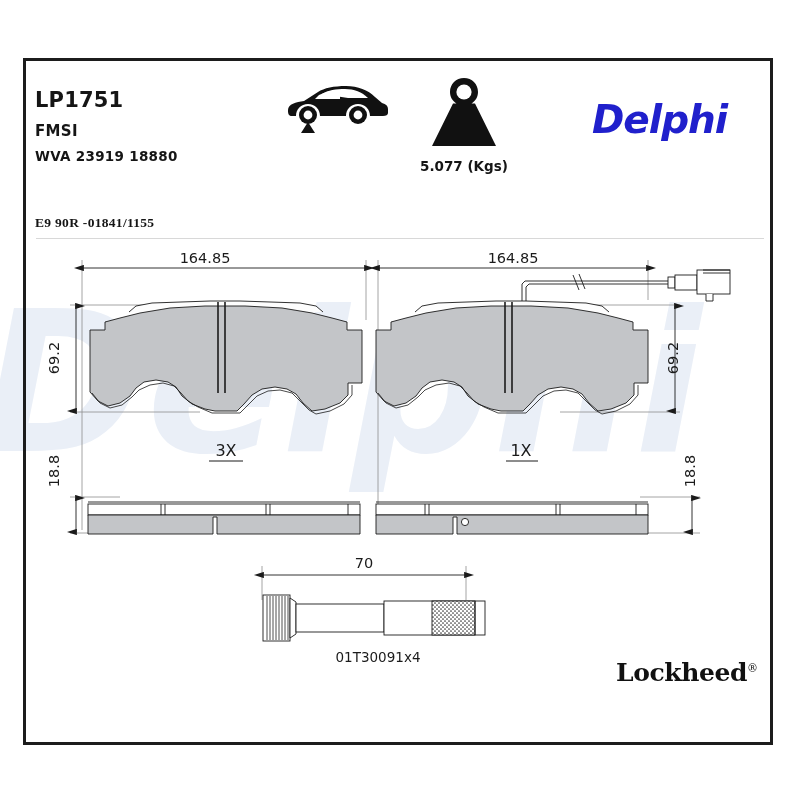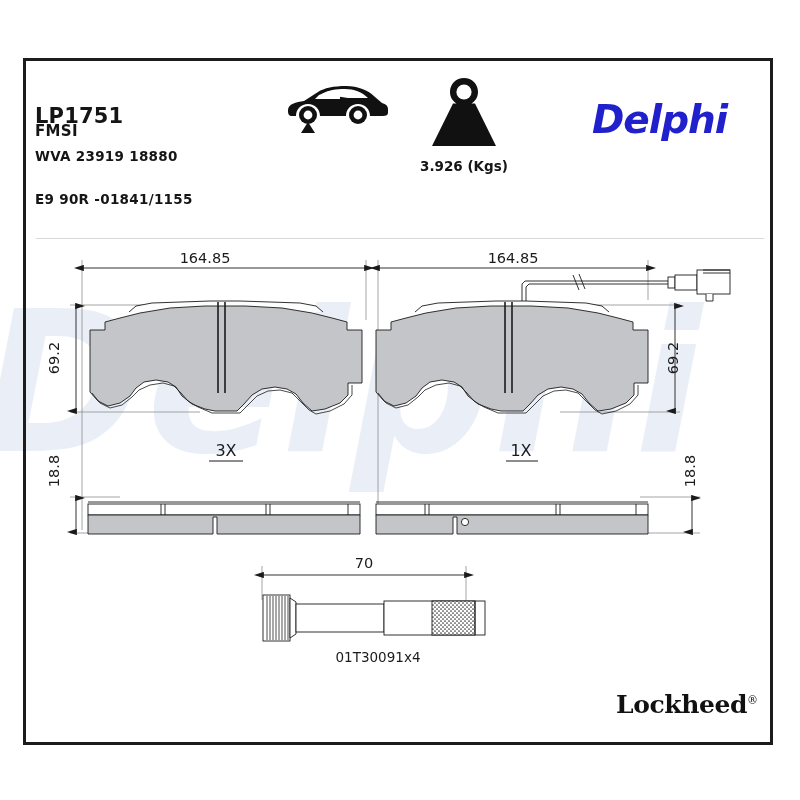--- a/index.html
+++ b/index.html
@@ -53,24 +53,24 @@
   }
 
   
   .hdr-text {
     position: absolute;
     left: 35px;
     color: #151515;
     font-weight: bold;
     white-space: nowrap;
   }
-  #part-number { top: 104px; font-size: 21px; letter-spacing: 0.2px; }
+  #part-number { top: 88px; font-size: 21px; letter-spacing: 0.2px; }
   #fmsi-label  { top: 122px; font-size: 15px; letter-spacing: 0.3px; }
   #wva-label   { top: 148px; font-size: 13.5px; letter-spacing: 0.3px; }
-  #ece-label   { top: 191px; font-size: 13.5px; letter-spacing: 0.3px; }
+  #ece-label   { top: 215px; font-size: 13.5px; letter-spacing: 0.3px; font-family: Liberation Serif, serif; }
 
   .hdr-rule {
     position: absolute;
     left: 36px;
     top: 238px;
     width: 728px;
     height: 1px;
     background: #d8d8d8;
   }
 
@@ -95,21 +95,21 @@
     font-weight: bold;
     font-style: italic;
     font-size: 39px;
     letter-spacing: -1px;
     line-height: 44px;
   }
 
   .footer-logo {
     position: absolute;
     left: 616px;
-    top: 690px;
+    top: 658px;
     font-family: "DejaVu Serif", serif;
     font-weight: bold;
     font-size: 25px;
     color: #111111;
     letter-spacing: -0.4px;
     white-space: nowrap;
   }
   .footer-logo sup {
     font-size: 11px;
     vertical-align: super;
@@ -169,21 +169,21 @@
     </svg>
   </div>
 
   <div class="weight-icon">
     <svg width="88" height="74" viewBox="0 0 88 74">
       <path d="M44 2 C36 2 30 8 30 16 C30 21 32.5 25 36.5 27.5 L33 27.5
                L12 70 L76 70 L55 27.5 L51.5 27.5 C55.5 25 58 21 58 16 C58 8 52 2 44 2 Z" fill="#111111"></path>
       <circle cx="44" cy="16" r="7.6" fill="#ffffff"></circle>
     </svg>
   </div>
-  <div class="weight-text">3.926 (Kgs)</div>
+  <div class="weight-text">5.077 (Kgs)</div>
 
   <div class="brand-logo" style="color:#2020cc;">Delphi</div>
 
   <div class="footer-logo"><span>Lockheed</span><sup>®</sup></div>
 
   <svg id="drawing" viewBox="0 0 800 800">
     <defs>
       <marker id="arrL" markerWidth="11" markerHeight="7" refX="10" refY="3.5" orient="auto">
         <path d="M11,0 L11,7 L0,3.5 Z" fill="#1b1b1b"></path>
       </marker>

